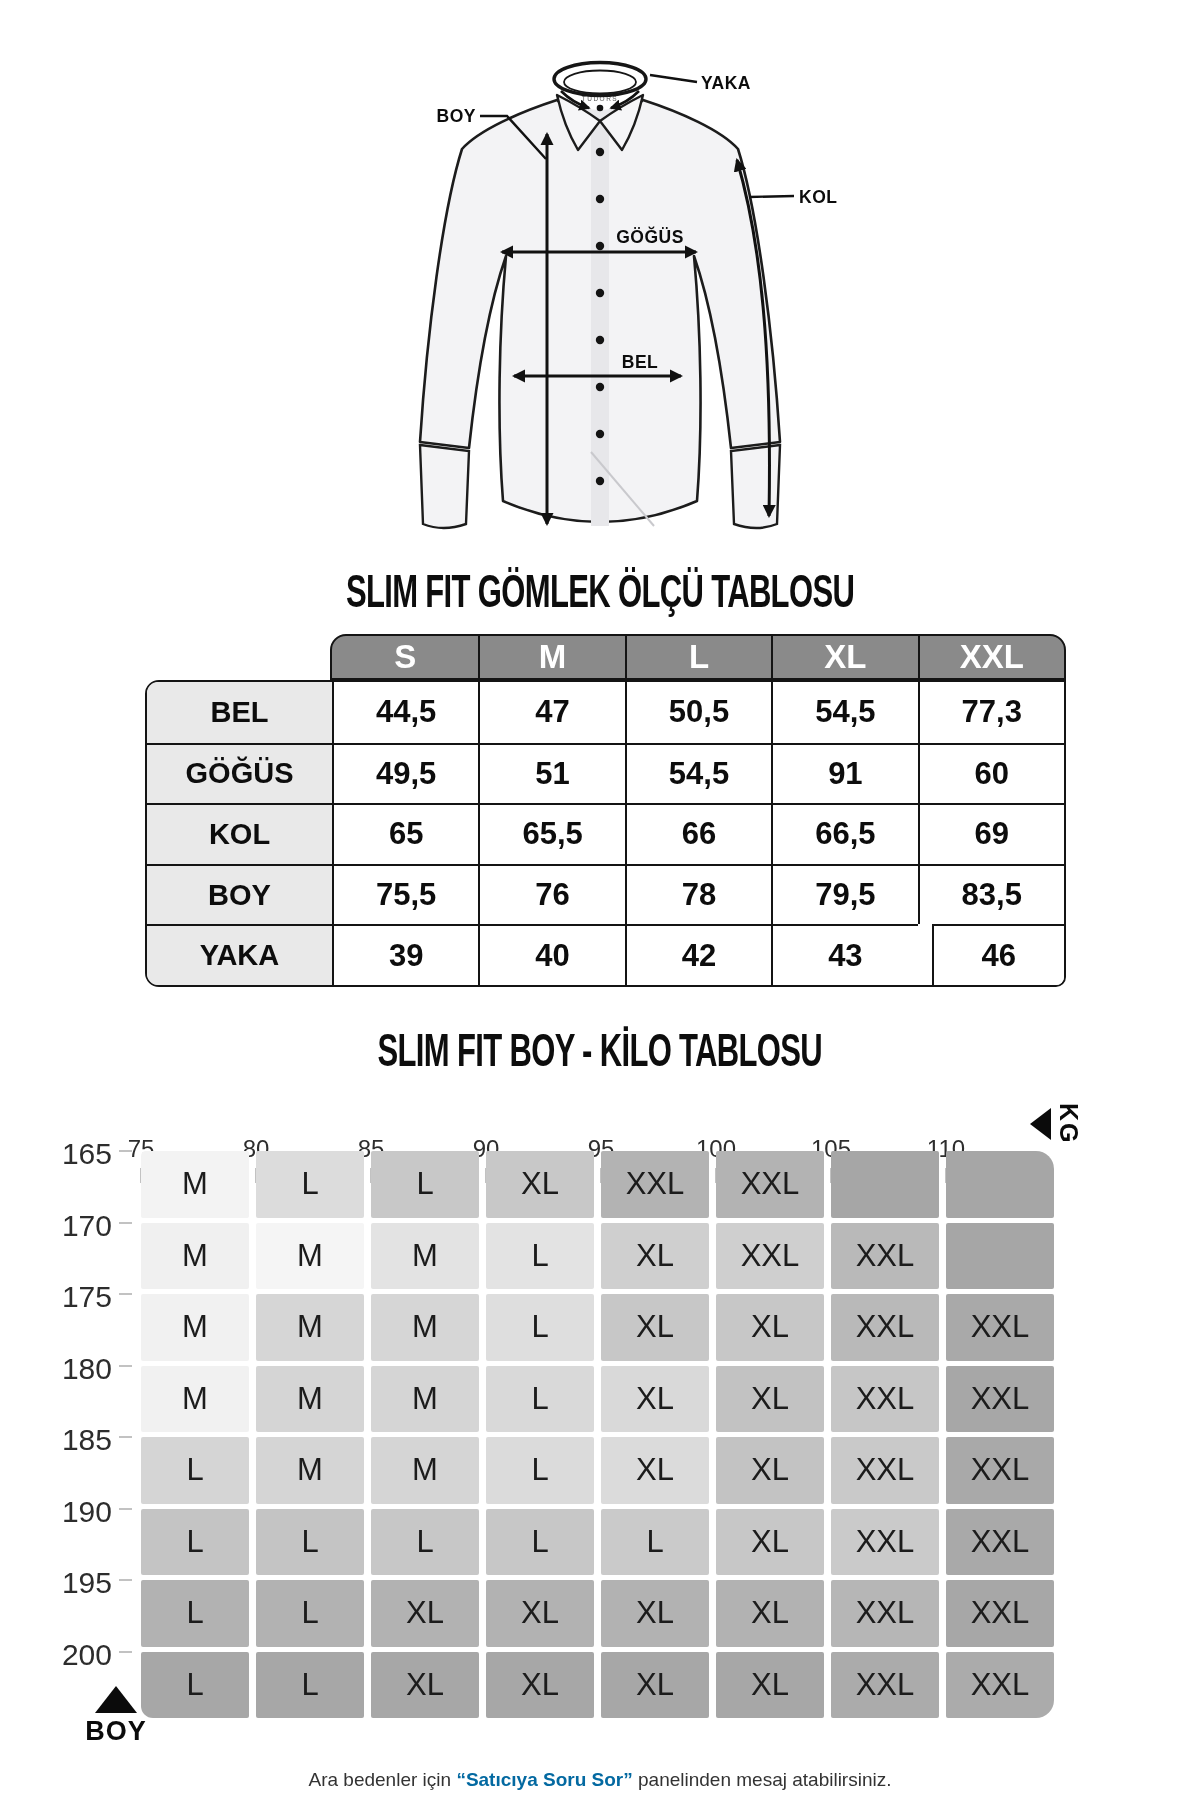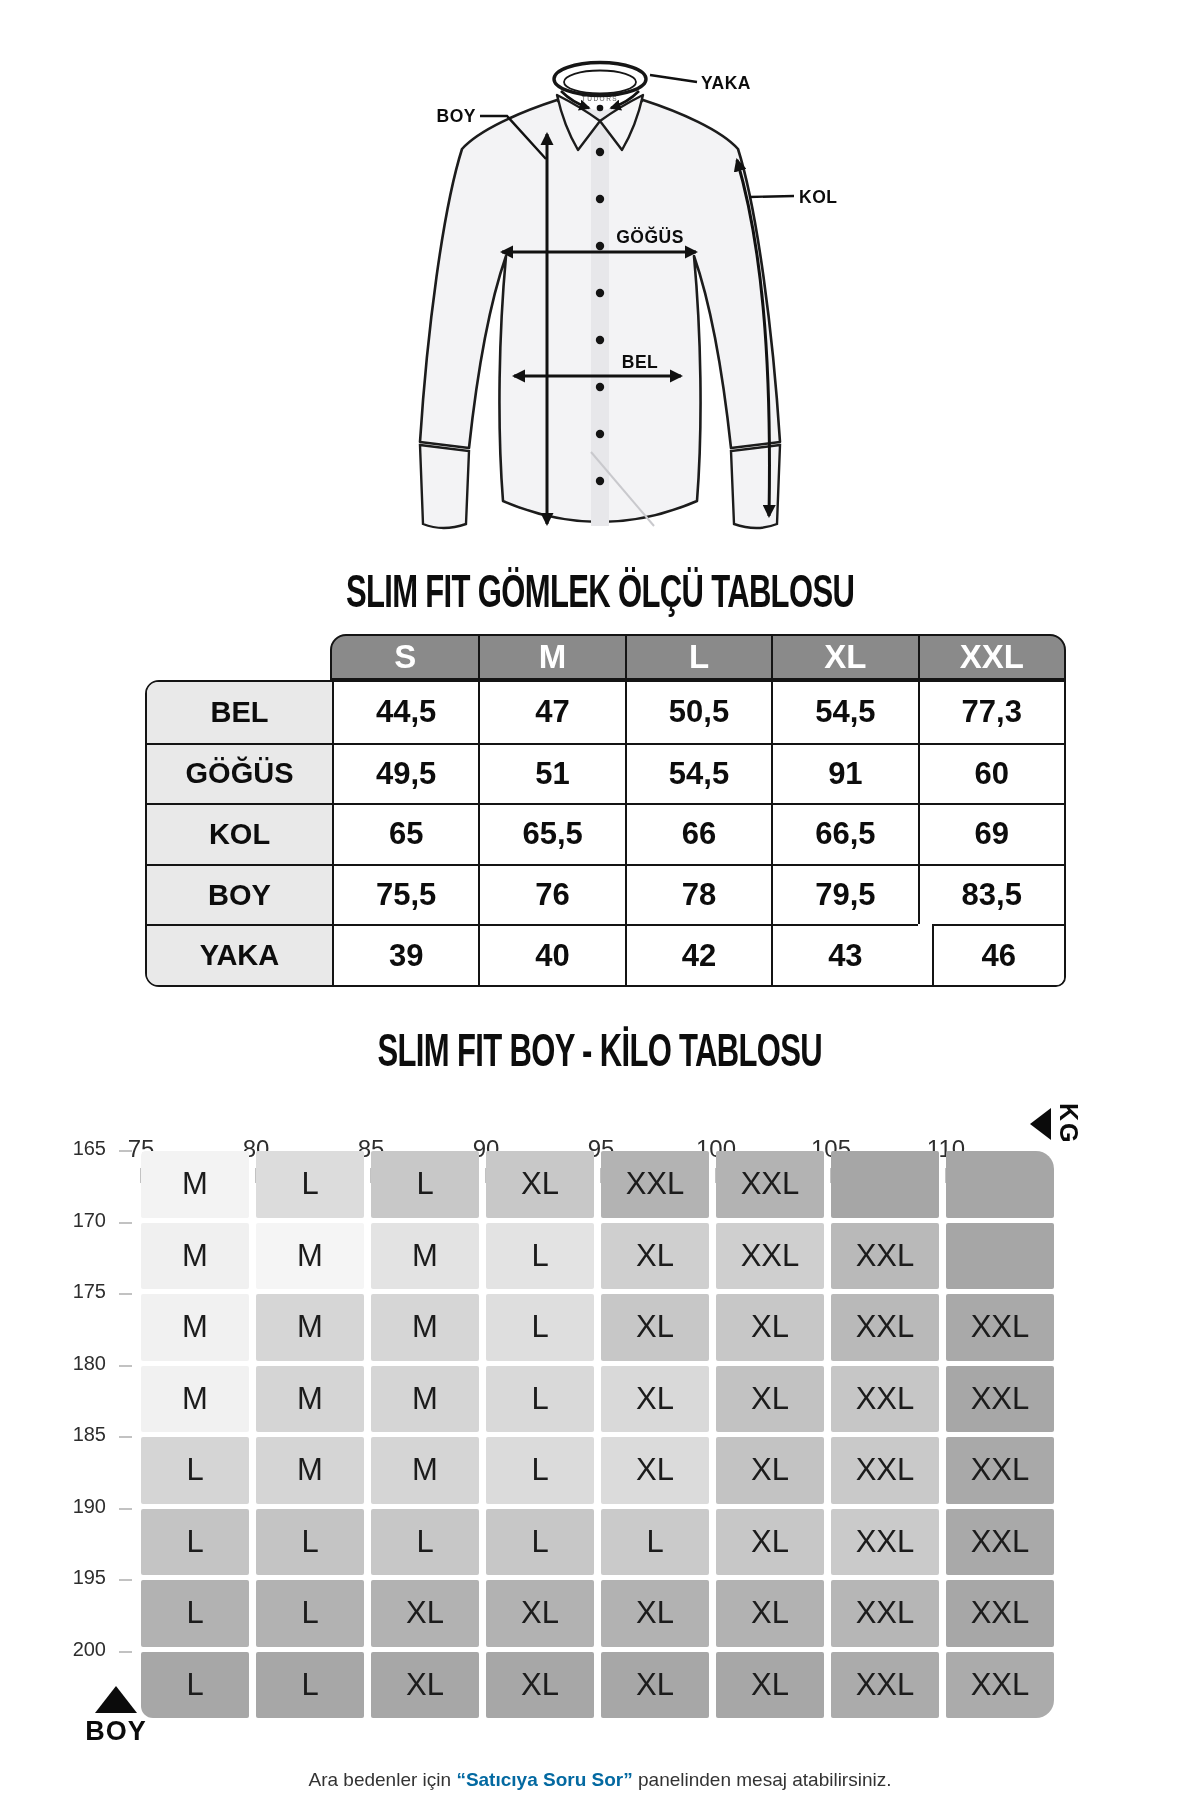--- a/index.html
+++ b/index.html
@@ -40,21 +40,21 @@
   .kg-label{position:absolute;top:0;transform:translateX(-50%);font-size:24px;color:#2d2d2d;}
   .kg-tick{position:absolute;top:33px;width:2px;height:15px;background:#c2c2c2;
            transform:translateX(-50%);}
   .kg-arrow{position:absolute;left:1030px;top:1103px;display:flex;align-items:center;gap:3px;}
   .kg-arrow .tri-left{width:0;height:0;border-top:16px solid transparent;
                       border-bottom:16px solid transparent;border-right:21px solid #0b0b0b;}
   .kg-arrow .kg-text{writing-mode:vertical-rl;font-weight:bold;font-size:25px;
                      letter-spacing:2px;color:#0b0b0b;}
 
   .boy-axis{position:absolute;left:0;top:1151px;width:134px;height:580px;}
-  .boy-label{position:absolute;right:28px;font-size:20px;color:#2d2d2d;}
+  .boy-label{position:absolute;right:22px;font-size:30px;color:#2d2d2d;}
   .boy-dash{position:absolute;right:2px;width:13px;height:2px;background:#c2c2c2;}
 
   .fit-grid{position:absolute;left:141px;top:1151px;display:grid;
             grid-template-columns:repeat(8,108px);grid-auto-rows:66.5px;
             column-gap:7px;row-gap:5px;}
   .fit-cell{display:flex;align-items:center;justify-content:center;font-size:31px;
             color:#1c1c1c;border-radius:2px;}
   .fit-cell.c-tl{border-top-left-radius:5px;}
   .fit-cell.c-tr{border-top-right-radius:18px;}
   .fit-cell.c-bl{border-bottom-left-radius:12px;}

